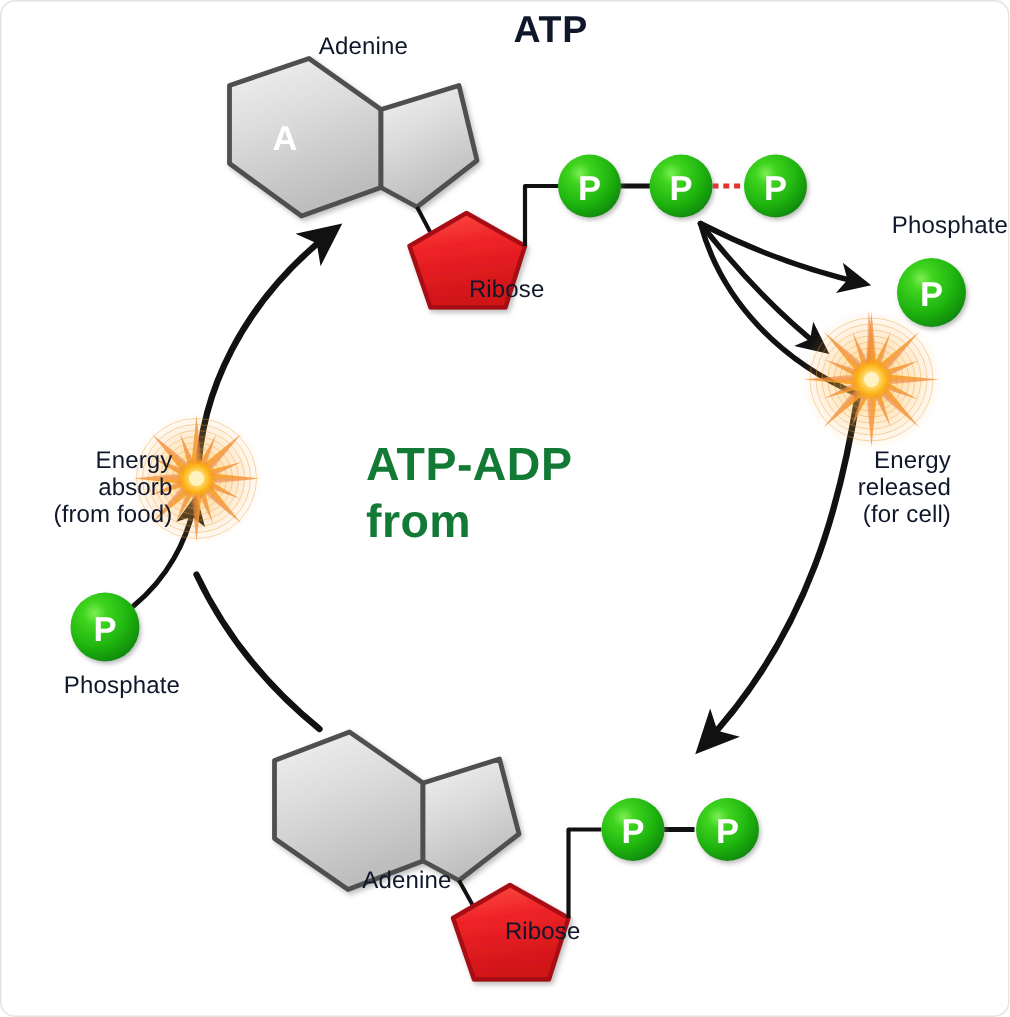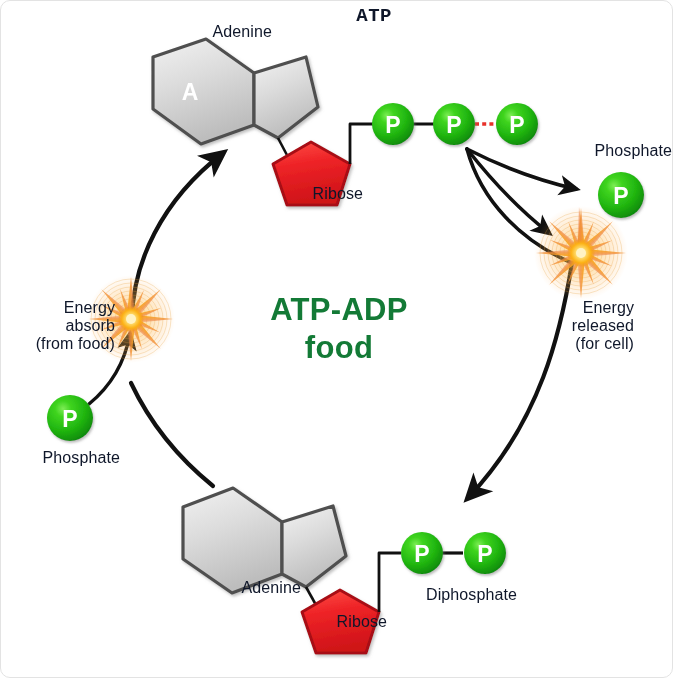--- a/index.html
+++ b/index.html
@@ -21,28 +21,28 @@
   svg.layer{position:absolute;left:0;top:0;width:673px;height:678px;}
   .lbl{
     position:absolute;
     color:#0f172a;
     font-size:16px;
     line-height:1.12;
     white-space:pre;
     text-align:right;
     letter-spacing:0.1px;
   }
-  .lbl.bold{font-weight:bold;font-size:19px;letter-spacing:0.5px;font-family:Liberation Mono, monospace;}
+  .lbl.bold{font-weight:bold;font-size:25px;letter-spacing:0.5px;}
   .center-title{
     position:absolute;
     color:#137a36;
     font-weight:bold;
     font-size:31px;
     line-height:1.22;
-    text-align:center;
+    text-align:left;
     white-space:pre;
     letter-spacing:0.3px;
   }
   .pletter{
     position:absolute;
     color:#ffffff;
     font-weight:bold;
     font-size:23px;
     text-align:center;
     pointer-events:none;
@@ -270,32 +270,31 @@
   <div class="pletter" style="left:433px;top:111px;width:40px;">P</div>
   <div class="pletter" style="left:496px;top:111px;width:40px;">P</div>
 
   <div class="lbl" style="left:571px;top:141px;width:100px;">Phosphate</div>
   <div class="pletter" style="left:600px;top:182px;width:40px;">P</div>
 
   <div class="lbl" style="left:528px;top:298px;width:105px;">Energy
 released
 (for cell)</div>
 
-  <div class="center-title" style="left:243px;top:290px;width:190px;"><span>ATP-ADP</span><br><span>food</span></div>
+  <div class="center-title" style="left:243px;top:290px;width:190px;"><span>ATP-ADP</span><br><span>from</span></div>
 
   <div class="lbl" style="left:2px;top:298px;width:112px;">Energy
 absorb
 (from food)</div>
 
   <div class="pletter" style="left:49px;top:405px;width:40px;">P</div>
   <div class="lbl" style="left:19px;top:448px;width:100px;">Phosphate</div>
 
   <div class="lbl" style="left:190px;top:578px;width:110px;">Adenine</div>
 
   <div class="lbl" style="left:296px;top:612px;width:90px;">Ribose</div>
 
-  <div class="lbl" style="left:396px;top:585px;width:120px;">Diphosphate</div>
 
   <div class="pletter" style="left:401px;top:540px;width:40px;">P</div>
   <div class="pletter" style="left:464px;top:540px;width:40px;">P</div>
 
 
 </div>
 
 </body></html>

